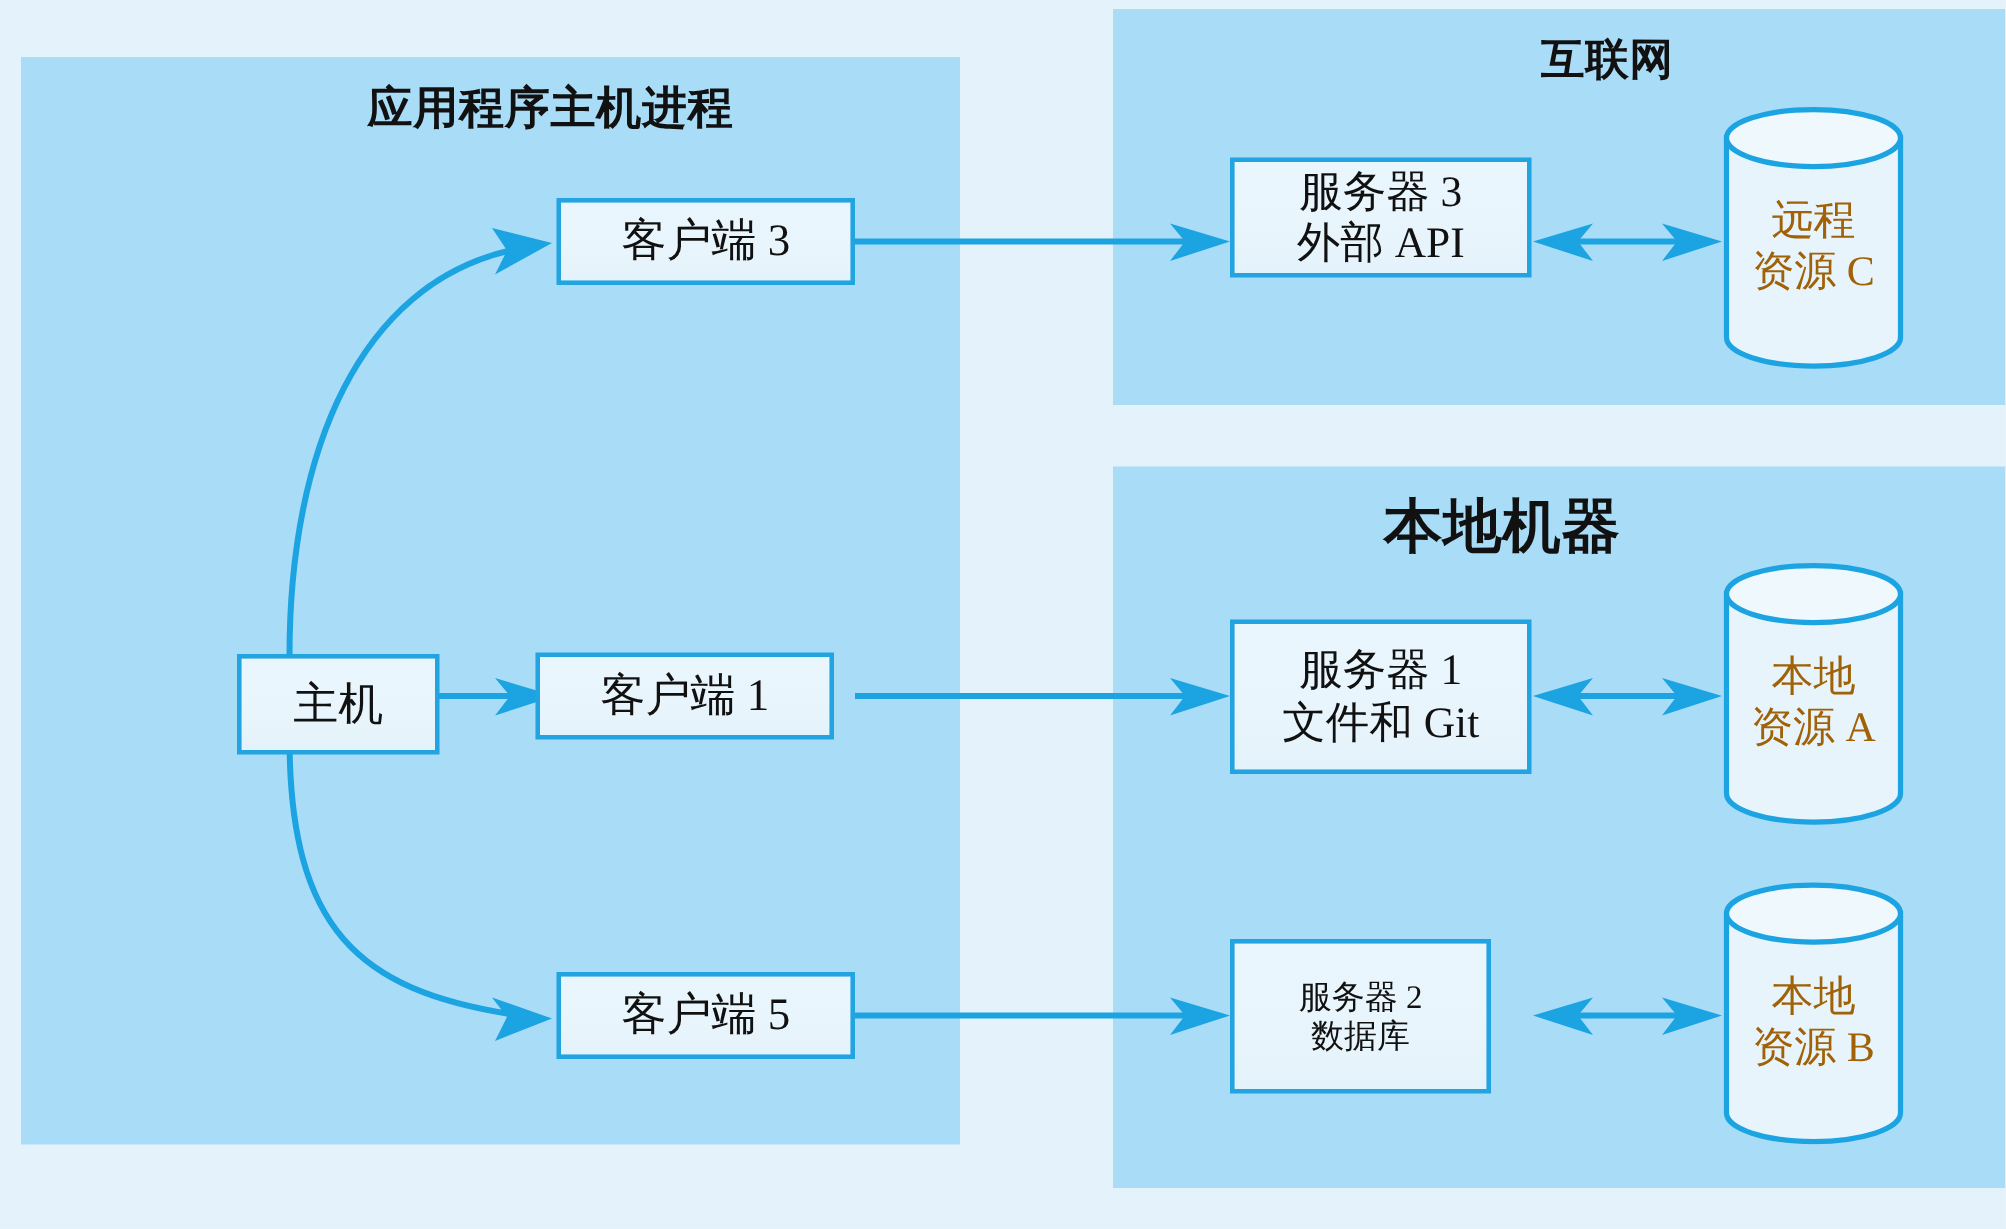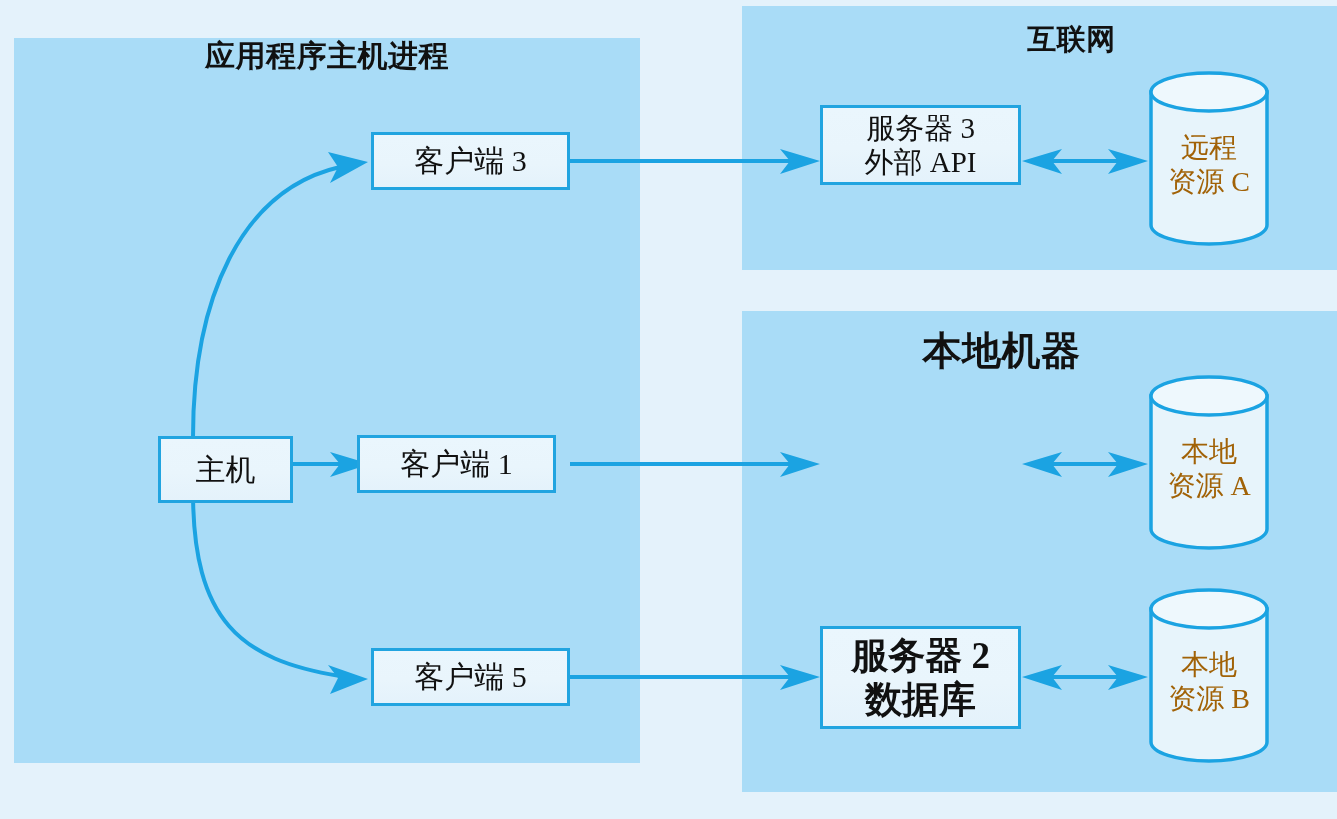--- a/index.html
+++ b/index.html
@@ -79,21 +79,21 @@
 <body>
 
 <div id="canvas">
 
   <div class="panel" style="left:14px; top:38px; width:626px; height:725px;"></div>
 
   <div class="panel" style="left:742px; top:6px; width:595px; height:264px;"></div>
 
   <div class="panel" style="left:742px; top:311px; width:595px; height:481px;"></div>
 
-  <div class="panel-title" style="left:14px; top:36px; width:626px; font-size:30px;">应用程序主机进程</div>
+  <div class="panel-title" style="left:14px; top:52px; width:626px; font-size:30px;padding-left:40px;">应用程序主机进程</div>
 
   <div class="panel-title" style="left:774px; top:20px; width:595px; font-size:29px;">互联网</div>
 
   <div class="panel-title" style="left:742px; top:324px; width:519px; font-size:39px;">本地机器</div>
 
   <svg class="edges" viewBox="0 0 1337 819" xmlns="http://www.w3.org/2000/svg">
 
     <g>
       <path class="edge-line" d="M 193 437 C 193 300 240 190 340 167"></path>
       <polygon class="arrow-head" points="368,162 328,152 338,167 330,183"></polygon>
@@ -157,22 +157,26 @@
 
   <div class="node-box" style="left:371px; top:648px; width:199px; height:58px; font-size:30px;">
     <span class="ln">客户端 5</span>
   </div>
 
   <div class="node-box" style="left:820px; top:105px; width:201px; height:80px; font-size:29px;">
     <span class="ln">服务器 3</span>
     <span class="ln">外部 API</span>
   </div>
 
-
-  <div class="node-box" style="left:820px; top:626px; width:201px; height:103px; font-size:37px;font-weight:bold;">
+  <div class="node-box" style="left:820px; top:413px; width:201px; height:103px; font-size:29px;">
+    <span class="ln">服务器 1</span>
+    <span class="ln">文件和 Git</span>
+  </div>
+
+  <div class="node-box" style="left:820px; top:626px; width:174px; height:103px; font-size:22px;">
     <span class="ln">服务器 2</span>
     <span class="ln">数据库</span>
   </div>
 
   <div class="cyl" style="left:1148px; top:71px; width:122px; height:175px;">
     <svg width="122" height="175" viewBox="0 0 122 175" xmlns="http://www.w3.org/2000/svg">
       <path d="M 3 21 L 3 154 A 58 19 0 0 0 119 154 L 119 21 Z" fill="#e7f4fb" stroke="#1ba3e2" stroke-width="3.5"></path>
       <ellipse cx="61" cy="21" rx="58" ry="19" fill="#eef8fd" stroke="#1ba3e2" stroke-width="3.5"></ellipse>
     </svg>
     <div class="cyl-label" style="top:60px; font-size:28px;">

